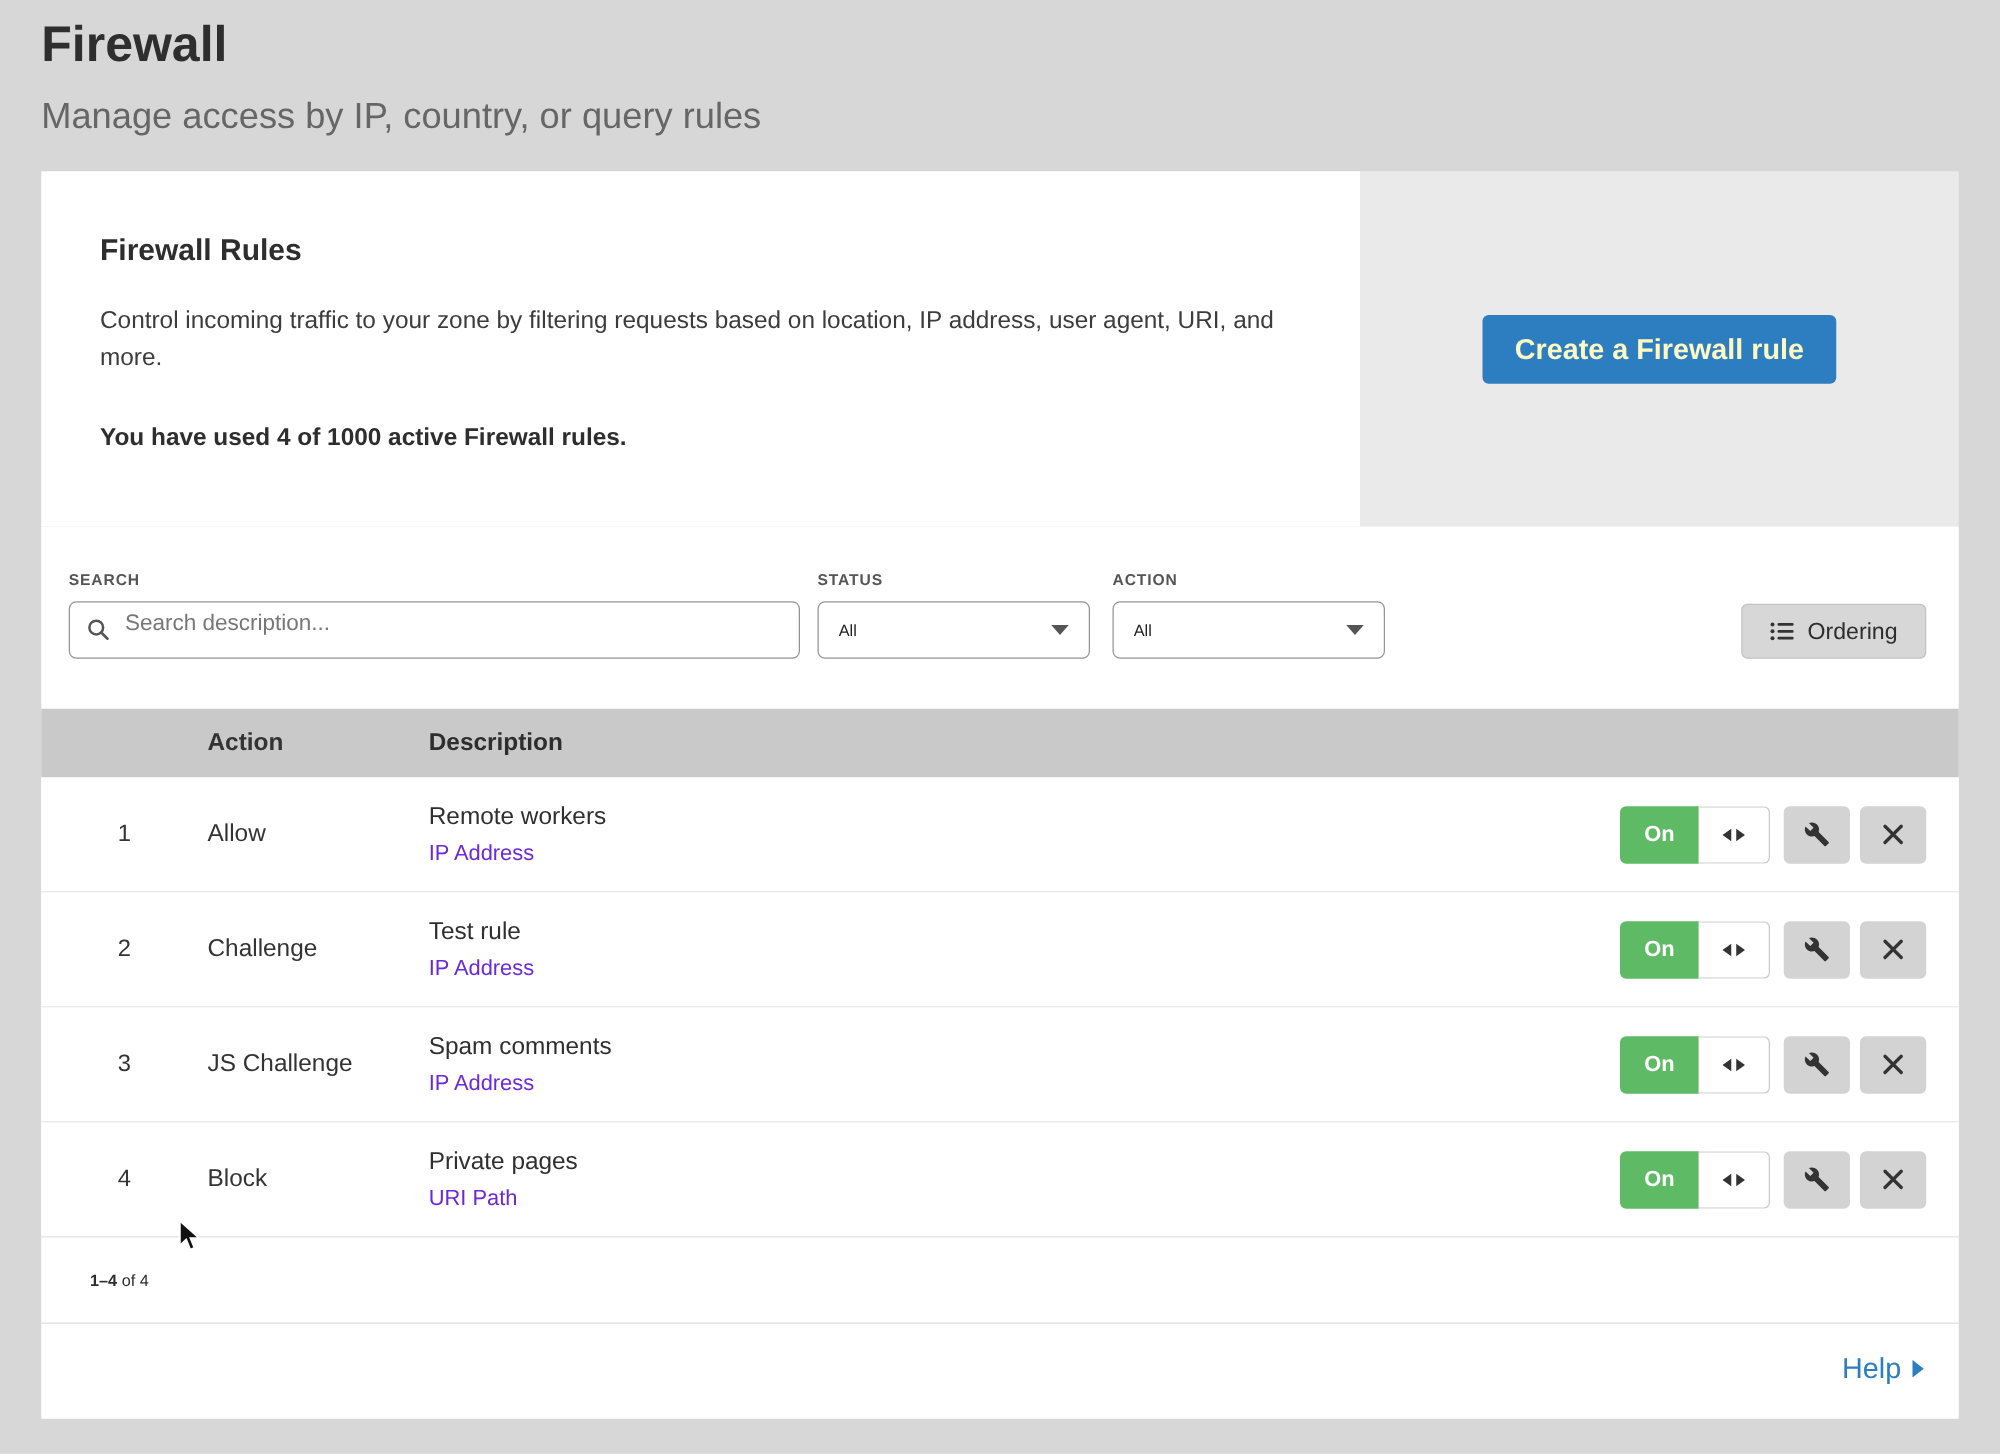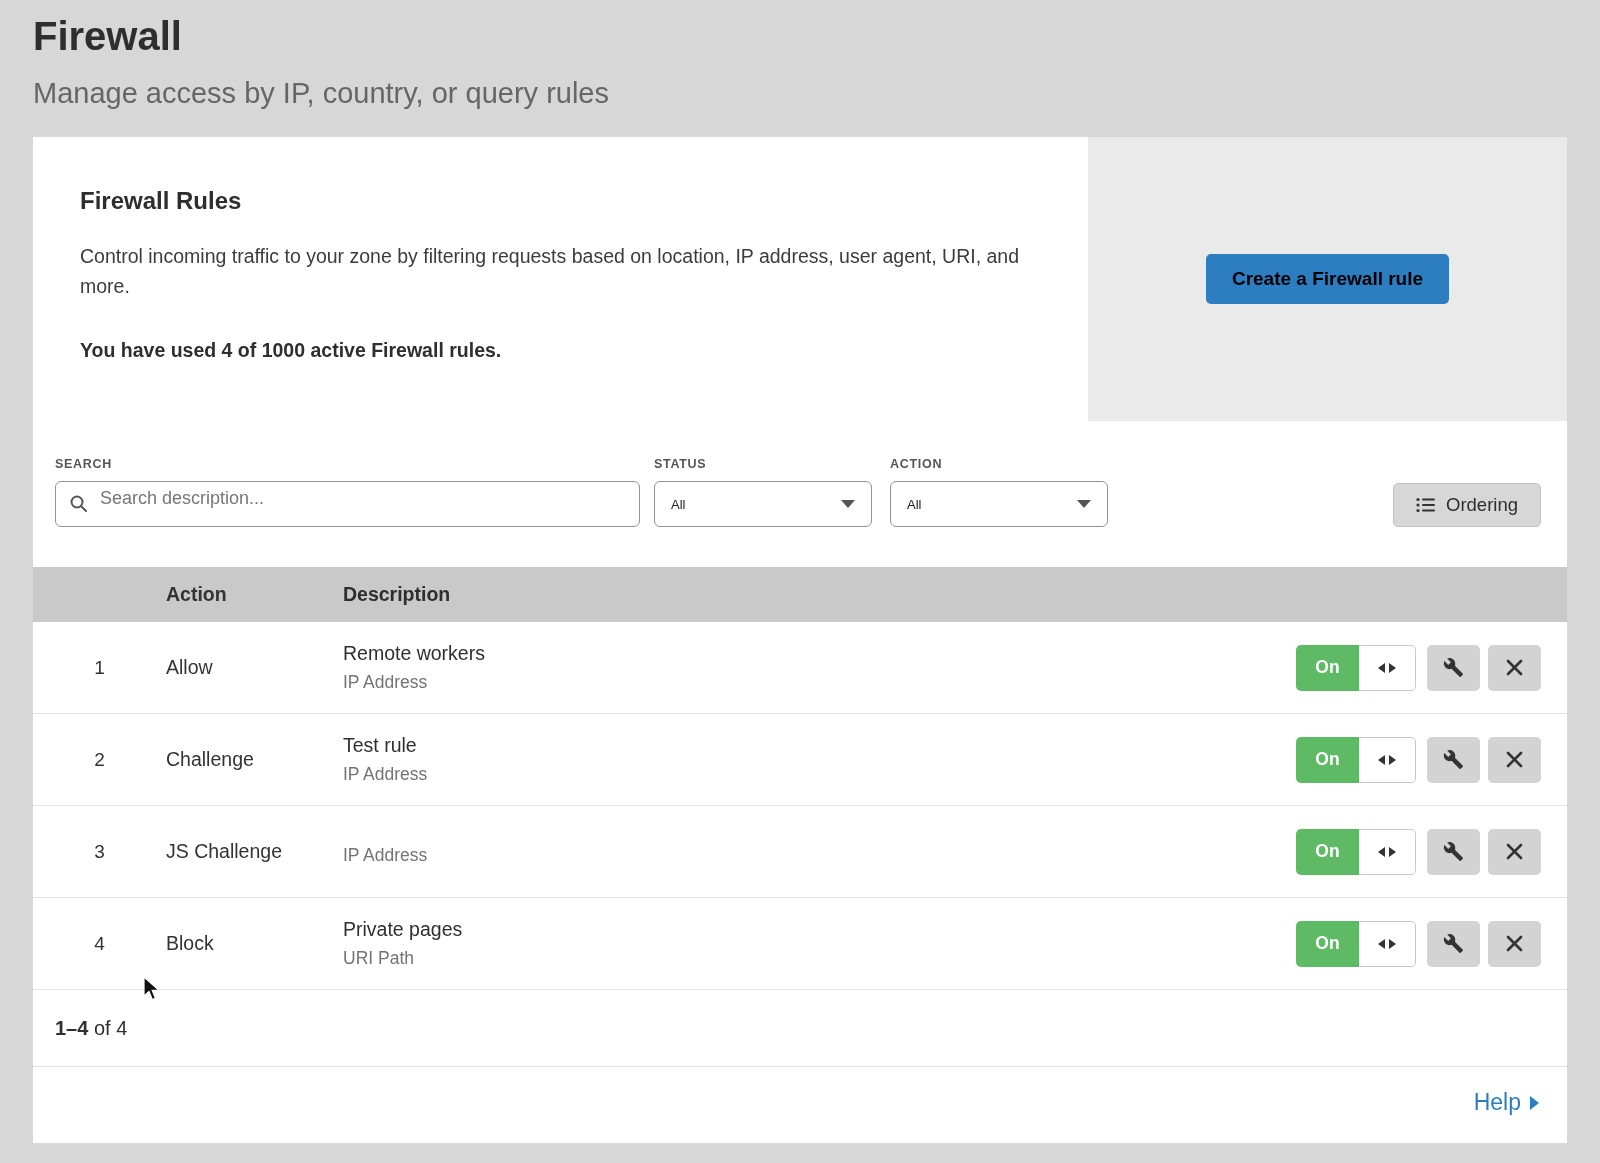--- a/index.html
+++ b/index.html
@@ -21,22 +21,22 @@
   .main { margin:27px 33px 0 33px; }
 
   
   .card-row { display:flex; min-height:284px; }
   .card-left { background:#ffffff; width:1055px; padding:50px 48px 40px 47px; }
   .card-title { font-size:24px; font-weight:700; color:#2e2e2e; margin:0 0 26px 0; }
   .card-desc { font-size:19.5px; line-height:1.55; color:#3c3c3c; max-width:940px; margin:0; }
   .card-usage { font-size:19.5px; font-weight:700; color:#2e2e2e; margin-top:38px; }
   .card-right { flex:1; background:#eaeaea; display:flex; align-items:center; justify-content:center; }
   .btn-primary {
-    background:#2d7dc1; color:#000000; border:none; border-radius:5px;
-    font-size:19px; font-weight:600; padding:14px 26px; cursor:pointer;
+    background:#2d7dc1; color:#fef9c3; border:none; border-radius:5px;
+    font-size:23px; font-weight:600; padding:14px 26px; cursor:pointer;
     font-family:inherit;
   }
 
   
   .panel { background:#ffffff; padding-top:36px; }
 
   
   .filters { display:flex; align-items:flex-end; padding:0 26px 0 22px; }
   .fgroup { display:flex; flex-direction:column; }
   .flabel { font-size:12.5px; font-weight:700; letter-spacing:.7px; color:#555; margin-bottom:10px; }
@@ -65,21 +65,21 @@
 
   
   .table { margin-top:40px; }
   .thead { background:#c9c9c9; height:55px; display:flex; align-items:center; font-weight:700; font-size:19.5px; color:#2e2e2e; }
   .trow { display:flex; align-items:center; height:92px; border-bottom:1px solid #e3e3e3; background:#fff; }
   .c-num { width:133px; text-align:center; font-size:19px; color:#333; flex:none; }
   .c-action { width:177px; font-size:19.5px; color:#333; flex:none; }
   .c-desc { flex:1; min-width:0; }
   .c-controls { flex:none; display:flex; align-items:center; gap:8px; padding-right:26px; }
   .r-title { font-size:19.5px; color:#2f2f2f; }
-  .r-sub { font-size:17.5px; color:#737373; margin-top:7px; }
+  .r-sub { font-size:17.5px; color:#6d28d9; margin-top:7px; }
 
   
   .toggle { display:flex; height:46px; cursor:pointer; margin-right:3px; }
   .t-on {
     width:63px; background:#5eba64; color:#fff; border-radius:5px 0 0 5px;
     display:flex; align-items:center; justify-content:center;
     font-size:17.5px; font-weight:600;
   }
   .t-arrows {
     width:57px; background:#fff; border:1px solid #c9c9c9; border-left:none;
@@ -87,21 +87,21 @@
   }
   .tri-l { width:0; height:0; border-top:5px solid transparent; border-bottom:5px solid transparent; border-right:7px solid #333; }
   .tri-r { width:0; height:0; border-top:5px solid transparent; border-bottom:5px solid transparent; border-left:7px solid #333; }
 
   .ibtn {
     width:53px; height:46px; background:#d3d3d3; border:none; border-radius:5px;
     display:flex; align-items:center; justify-content:center; cursor:pointer;
   }
 
   
-  .pagination { padding:27px 22px 26px 22px; font-size:20px; color:#2e2e2e; border-bottom:1px solid #dedede; }
+  .pagination { padding:27px 22px 26px 39px; font-size:13px; color:#2e2e2e; border-bottom:1px solid #dedede; }
   .pg-range { font-weight:700; }
   .helprow { display:flex; justify-content:flex-end; align-items:center; gap:9px; padding:22px 28px 27px 28px; }
   .help-link { color:#2d7dc1; font-size:23px; font-weight:500; cursor:pointer; }
   .help-caret { width:0; height:0; border-top:7px solid transparent; border-bottom:7px solid transparent; border-left:9px solid #2d7dc1; }
 
   
   .cursor { position:absolute; left:142px; top:976px; pointer-events:none; }
 </style>
 </head>
 <body>
@@ -229,20 +229,21 @@
               <line x1="15" y1="2" x2="2" y2="15" stroke="#333" stroke-width="2.6" stroke-linecap="round"></line>
             </svg>
           </button>
         </div>
       </div>
 
       <div class="trow">
         <div class="c-num">3</div>
         <div class="c-action">JS Challenge</div>
         <div class="c-desc">
+          <div class="r-title">Spam comments</div>
           <div class="r-sub">IP Address</div>
         </div>
         <div class="c-controls">
           <div class="toggle">
             <div class="t-on">On</div>
             <div class="t-arrows">
                 <span class="tri-l"></span>
                 <span class="tri-r"></span>
               </div>
           </div>

